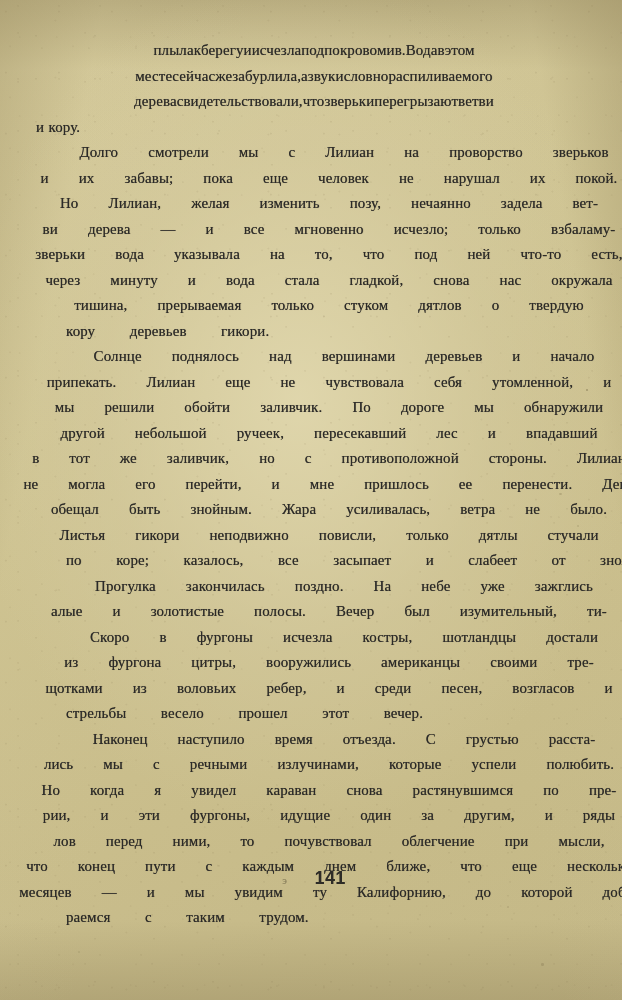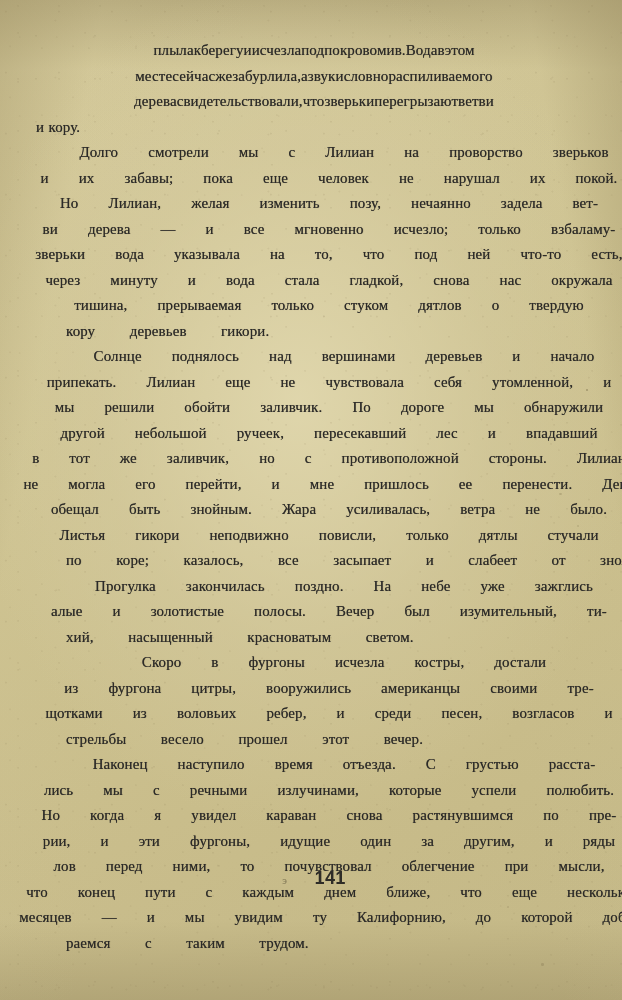--- a/index.html
+++ b/index.html
@@ -360,34 +360,29 @@
         <div class="line">
           <span class="w">алые</span>
           <span class="w">и</span>
           <span class="w">золотистые</span>
           <span class="w">полосы.</span>
           <span class="w">Вечер</span>
           <span class="w">был</span>
           <span class="w">изумительный,</span>
           <span class="w">ти-</span>
         </div>
-        <div class="line last">
-          <span class="w">хий,</span>
-          <span class="w">насыщенный</span>
-          <span class="w">красноватым</span>
-          <span class="w">светом.</span>
-        </div>
       </div>
       <div class="para indent">
         <div class="line indented">
           <span class="w">Скоро</span>
           <span class="w">в</span>
           <span class="w">фургоны</span>
           <span class="w">исчезла</span>
           <span class="w">костры,</span>
+          <span class="w">шотландцы</span>
           <span class="w">достали</span>
         </div>
         <div class="line">
           <span class="w">из</span>
           <span class="w">фургона</span>
           <span class="w">цитры,</span>
           <span class="w">вооружились</span>
           <span class="w">американцы</span>
           <span class="w">своими</span>
           <span class="w">тре-</span>

